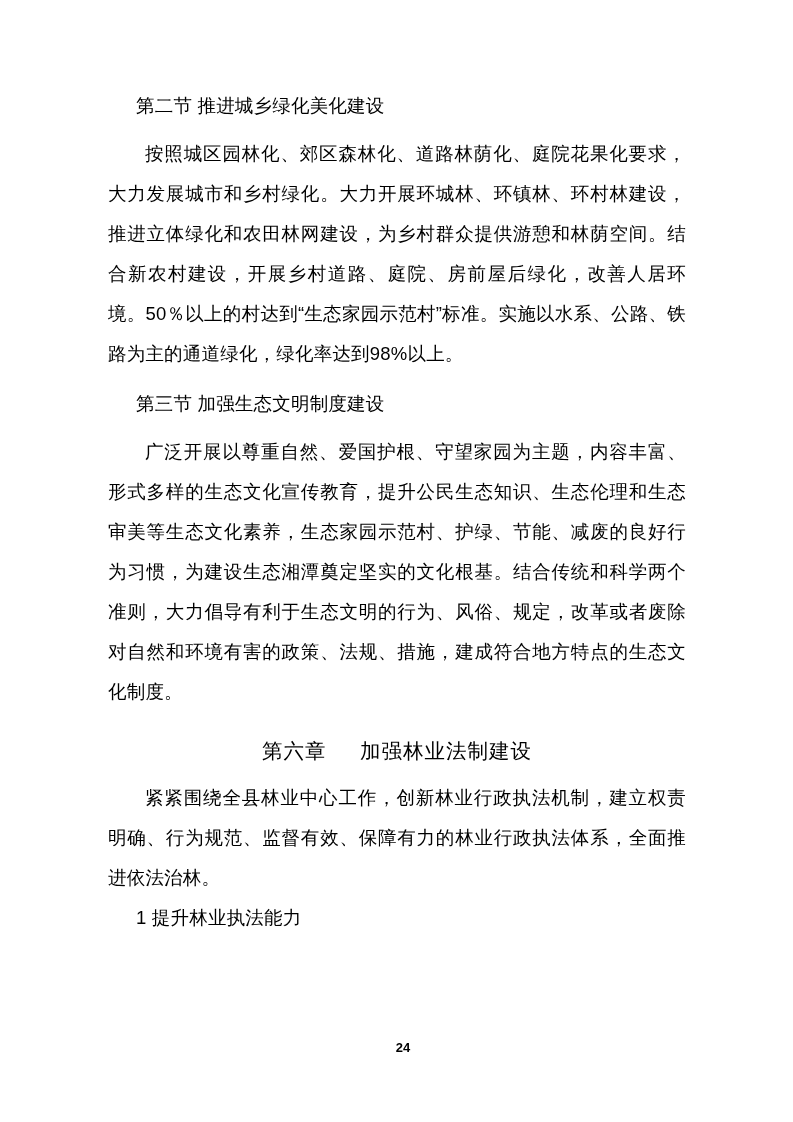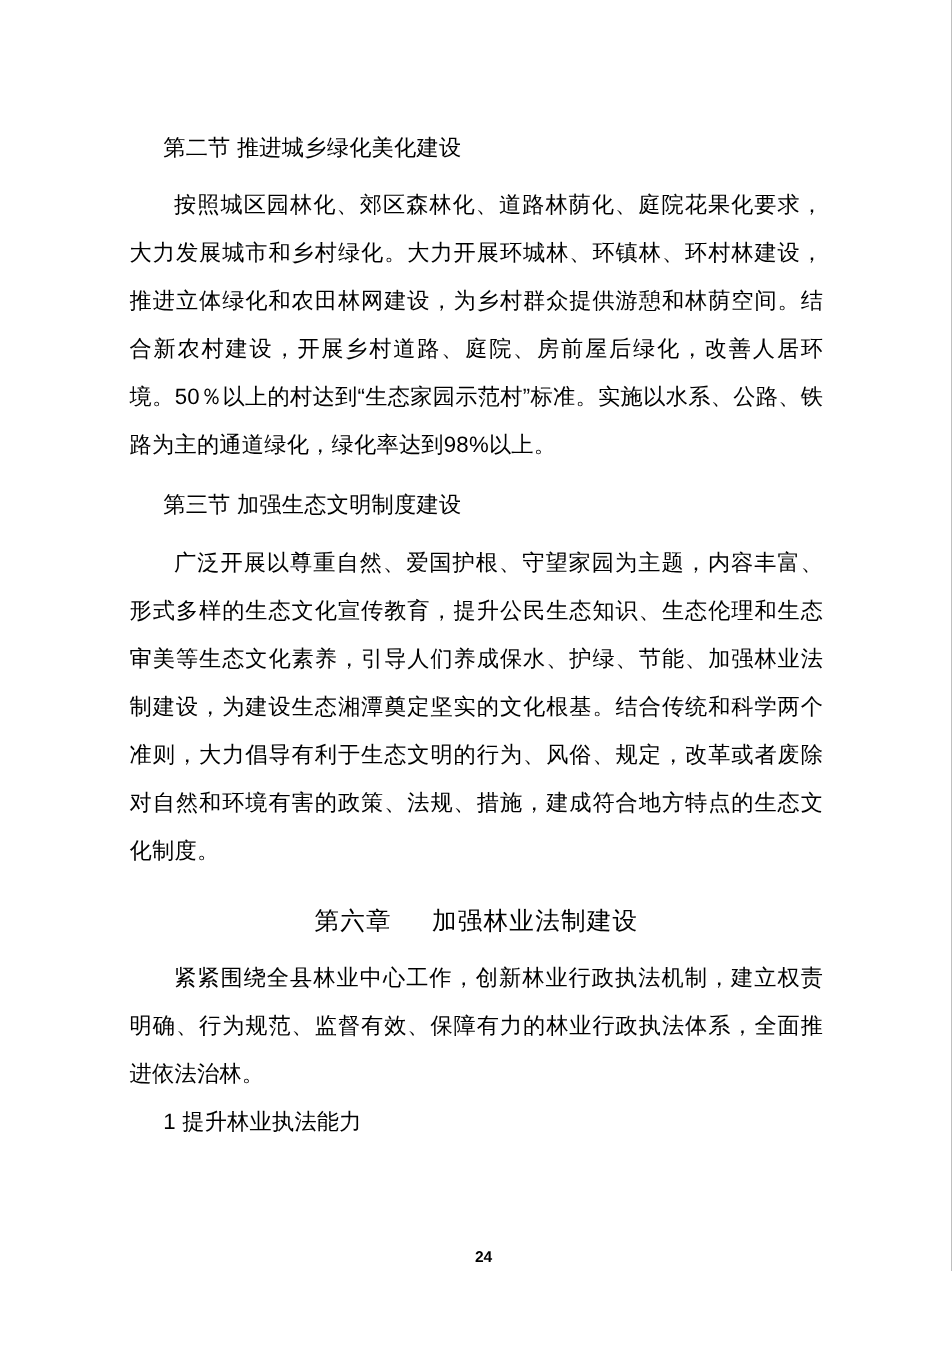--- a/index.html
+++ b/index.html
@@ -15,21 +15,21 @@
     width: 793px;
     height: 1122px;
     margin: 0 auto;
     background: #ffffff;
     box-sizing: border-box;
     overflow: hidden;
   }
   .content {
     position: absolute;
     left: 108px;
-    top: 103px;
+    top: 86px;
     width: 578px;
   }
   .para {
     font-family: "Liberation Sans", sans-serif;
     font-size: 18.5px;
     line-height: 40px;
     color: #000000;
     margin: 0 0 0 0;
     text-align: justify;
     text-justify: inter-ideograph;
@@ -79,21 +79,21 @@
 
 <div class="page">
   <div class="content">
 
     <p class="para heading-sec">第二节  推进城乡绿化美化建设</p>
 
     <p class="para body-indent">按照城区园林化、郊区森林化、道路林荫化、庭院花果化要求，大力发展城市和乡村绿化。大力开展环城林、环镇林、环村林建设，推进立体绿化和农田林网建设，为乡村群众提供游憩和林荫空间。结合新农村建设，开展乡村道路、庭院、房前屋后绿化，改善人居环境。50％以上的村达到“生态家园示范村”标准。实施以水系、公路、铁路为主的通道绿化，绿化率达到98%以上。</p>
 
     <p class="para heading-sec gap-top">第三节  加强生态文明制度建设</p>
 
-    <p class="para body-indent">广泛开展以尊重自然、爱国护根、守望家园为主题，内容丰富、形式多样的生态文化宣传教育，提升公民生态知识、生态伦理和生态审美等生态文化素养，引导人们养成保水、护绿、节能、加强林业法制建设，为建设生态湘潭奠定坚实的文化根基。结合传统和科学两个准则，大力倡导有利于生态文明的行为、风俗、规定，改革或者废除对自然和环境有害的政策、法规、措施，建成符合地方特点的生态文化制度。</p>
+    <p class="para body-indent">广泛开展以尊重自然、爱国护根、守望家园为主题，内容丰富、形式多样的生态文化宣传教育，提升公民生态知识、生态伦理和生态审美等生态文化素养，生态家园示范村、护绿、节能、减废的良好行为习惯，为建设生态湘潭奠定坚实的文化根基。结合传统和科学两个准则，大力倡导有利于生态文明的行为、风俗、规定，改革或者废除对自然和环境有害的政策、法规、措施，建成符合地方特点的生态文化制度。</p>
 
     <h2 class="chapter-title">
       <span>第六章</span>
       <span class="sp"></span>
       <span>加强林业法制建设</span>
     </h2>
 
     <p class="para body-indent">紧紧围绕全县林业中心工作，创新林业行政执法机制，建立权责明确、行为规范、监督有效、保障有力的林业行政执法体系，全面推进依法治林。</p>
 
 

